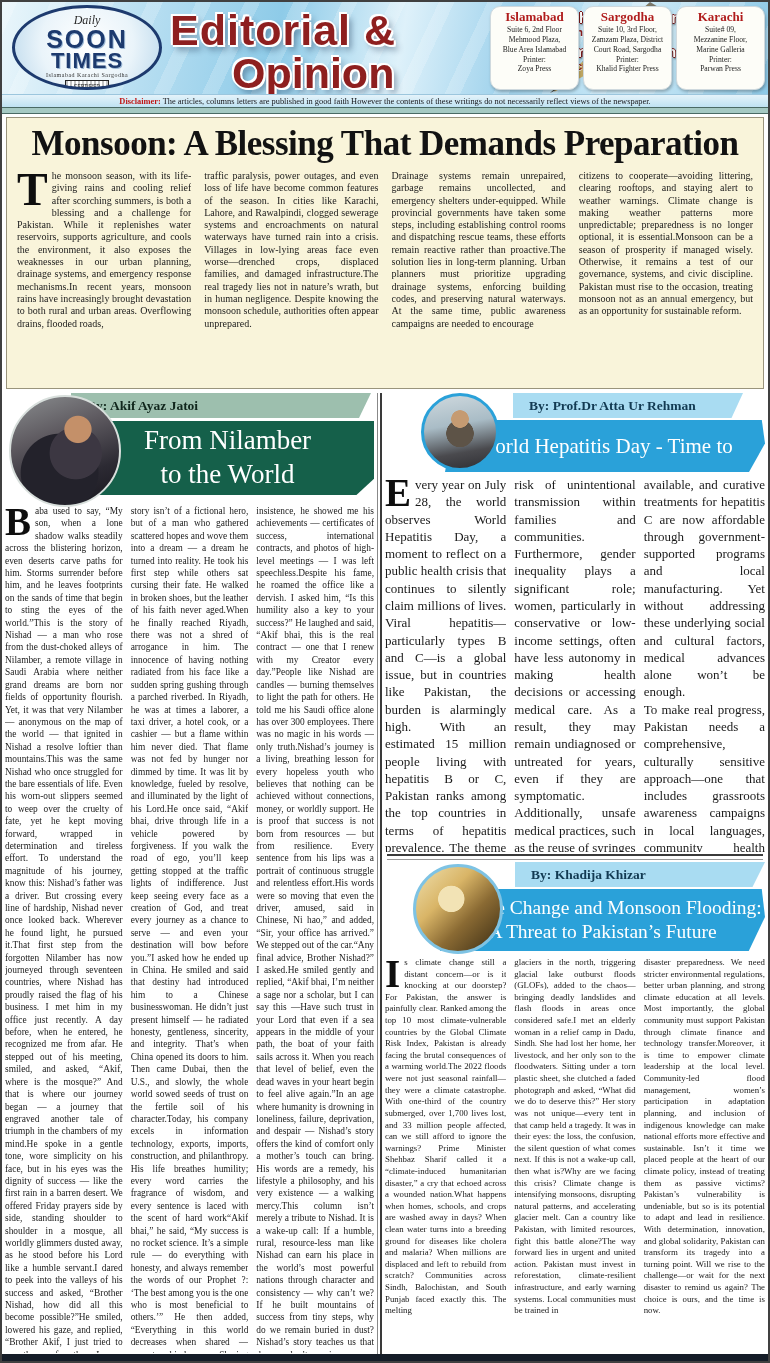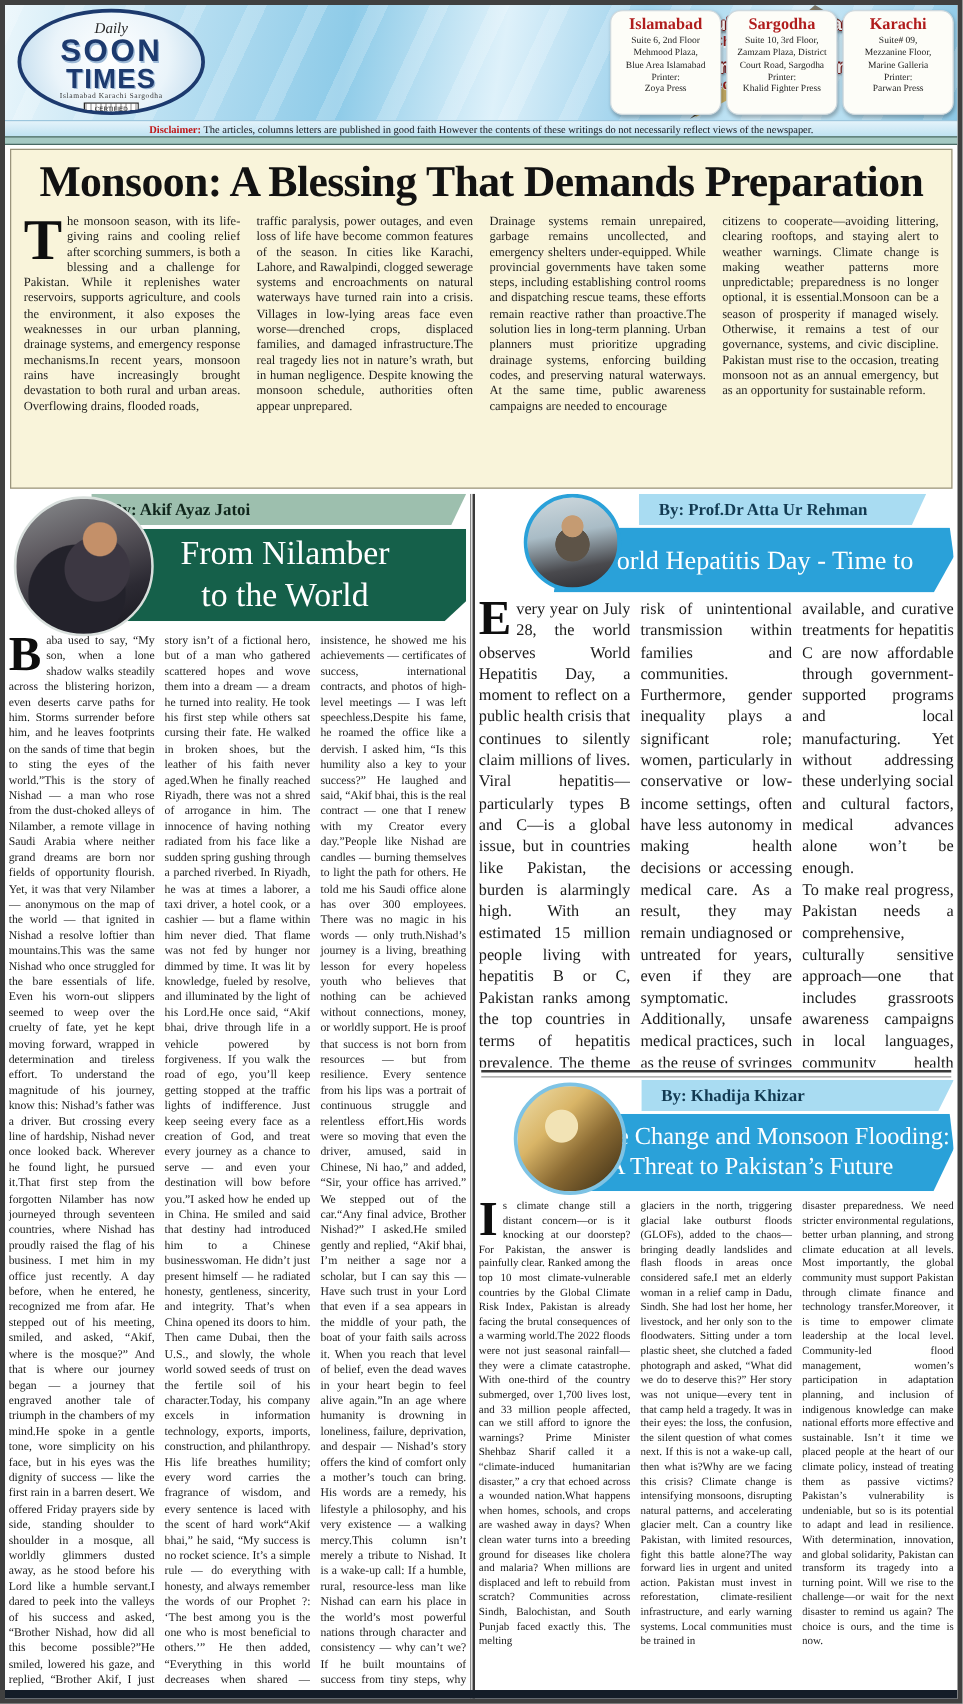--- a/index.html
+++ b/index.html
@@ -1,19 +1,19 @@
 <!DOCTYPE html>
 <html><head>
 <meta charset="utf-8">
 <style>
   * { margin:0; padding:0; box-sizing:border-box; }
   html,body { background:#777; }
   .page {
     position:relative; width:770px; height:1363px; margin:0 auto;
-    background:#fff; border:4px solid #404040; overflow:hidden;
+    background:#fff; border:2px solid #404040; overflow:hidden;
     font-family:"Liberation Serif", serif; color:#1b1b1b;
   }
   
   .header {
     position:relative; height:92px; overflow:hidden;
     background:linear-gradient(100deg,#eaf6fb 0%,#bfe2f3 16%,#8ecbe8 36%,#def1fa 52%,#9fd2ec 66%,#cdeaf7 82%,#8cc8e6 100%);
   }
   .header::after{
     content:""; position:absolute; inset:0;
     background:repeating-linear-gradient(115deg, rgba(255,255,255,.20) 0 14px, rgba(255,255,255,0) 14px 44px);
@@ -166,20 +166,24 @@
     <div class="logo">
       <div class="daily">Daily</div>
       <div class="soon">SOON</div>
       <div class="times">TIMES</div>
       <div class="cities">Islamabad  Karachi  Sargodha</div>
       <div class="certbar">
           <span>CERTIFIED</span>
         </div>
     </div>
 
+    <div class="masthead">
+      <div class="l1">Editorial  &amp;</div>
+      <div class="l2">Opinion</div>
+    </div>
 
     <svg class="pen-art" viewBox="0 0 190 96">
       <polygon points="150,2 170,14 95,70 82,62" fill="#5a4a33" opacity="0.75"></polygon>
       <polygon points="95,70 82,62 58,86 54,92" fill="#c9a54e" opacity="0.9"></polygon>
       <polygon points="60,84 56,90 50,93" fill="#2e2414" opacity="0.9"></polygon>
       <rect x="120" y="14" width="34" height="6" transform="rotate(-37 137 17)" fill="#8d7748" opacity="0.7"></rect>
     </svg>
 
     <div class="editors">
       <div class="name">Shah Muhammad Awan</div>

